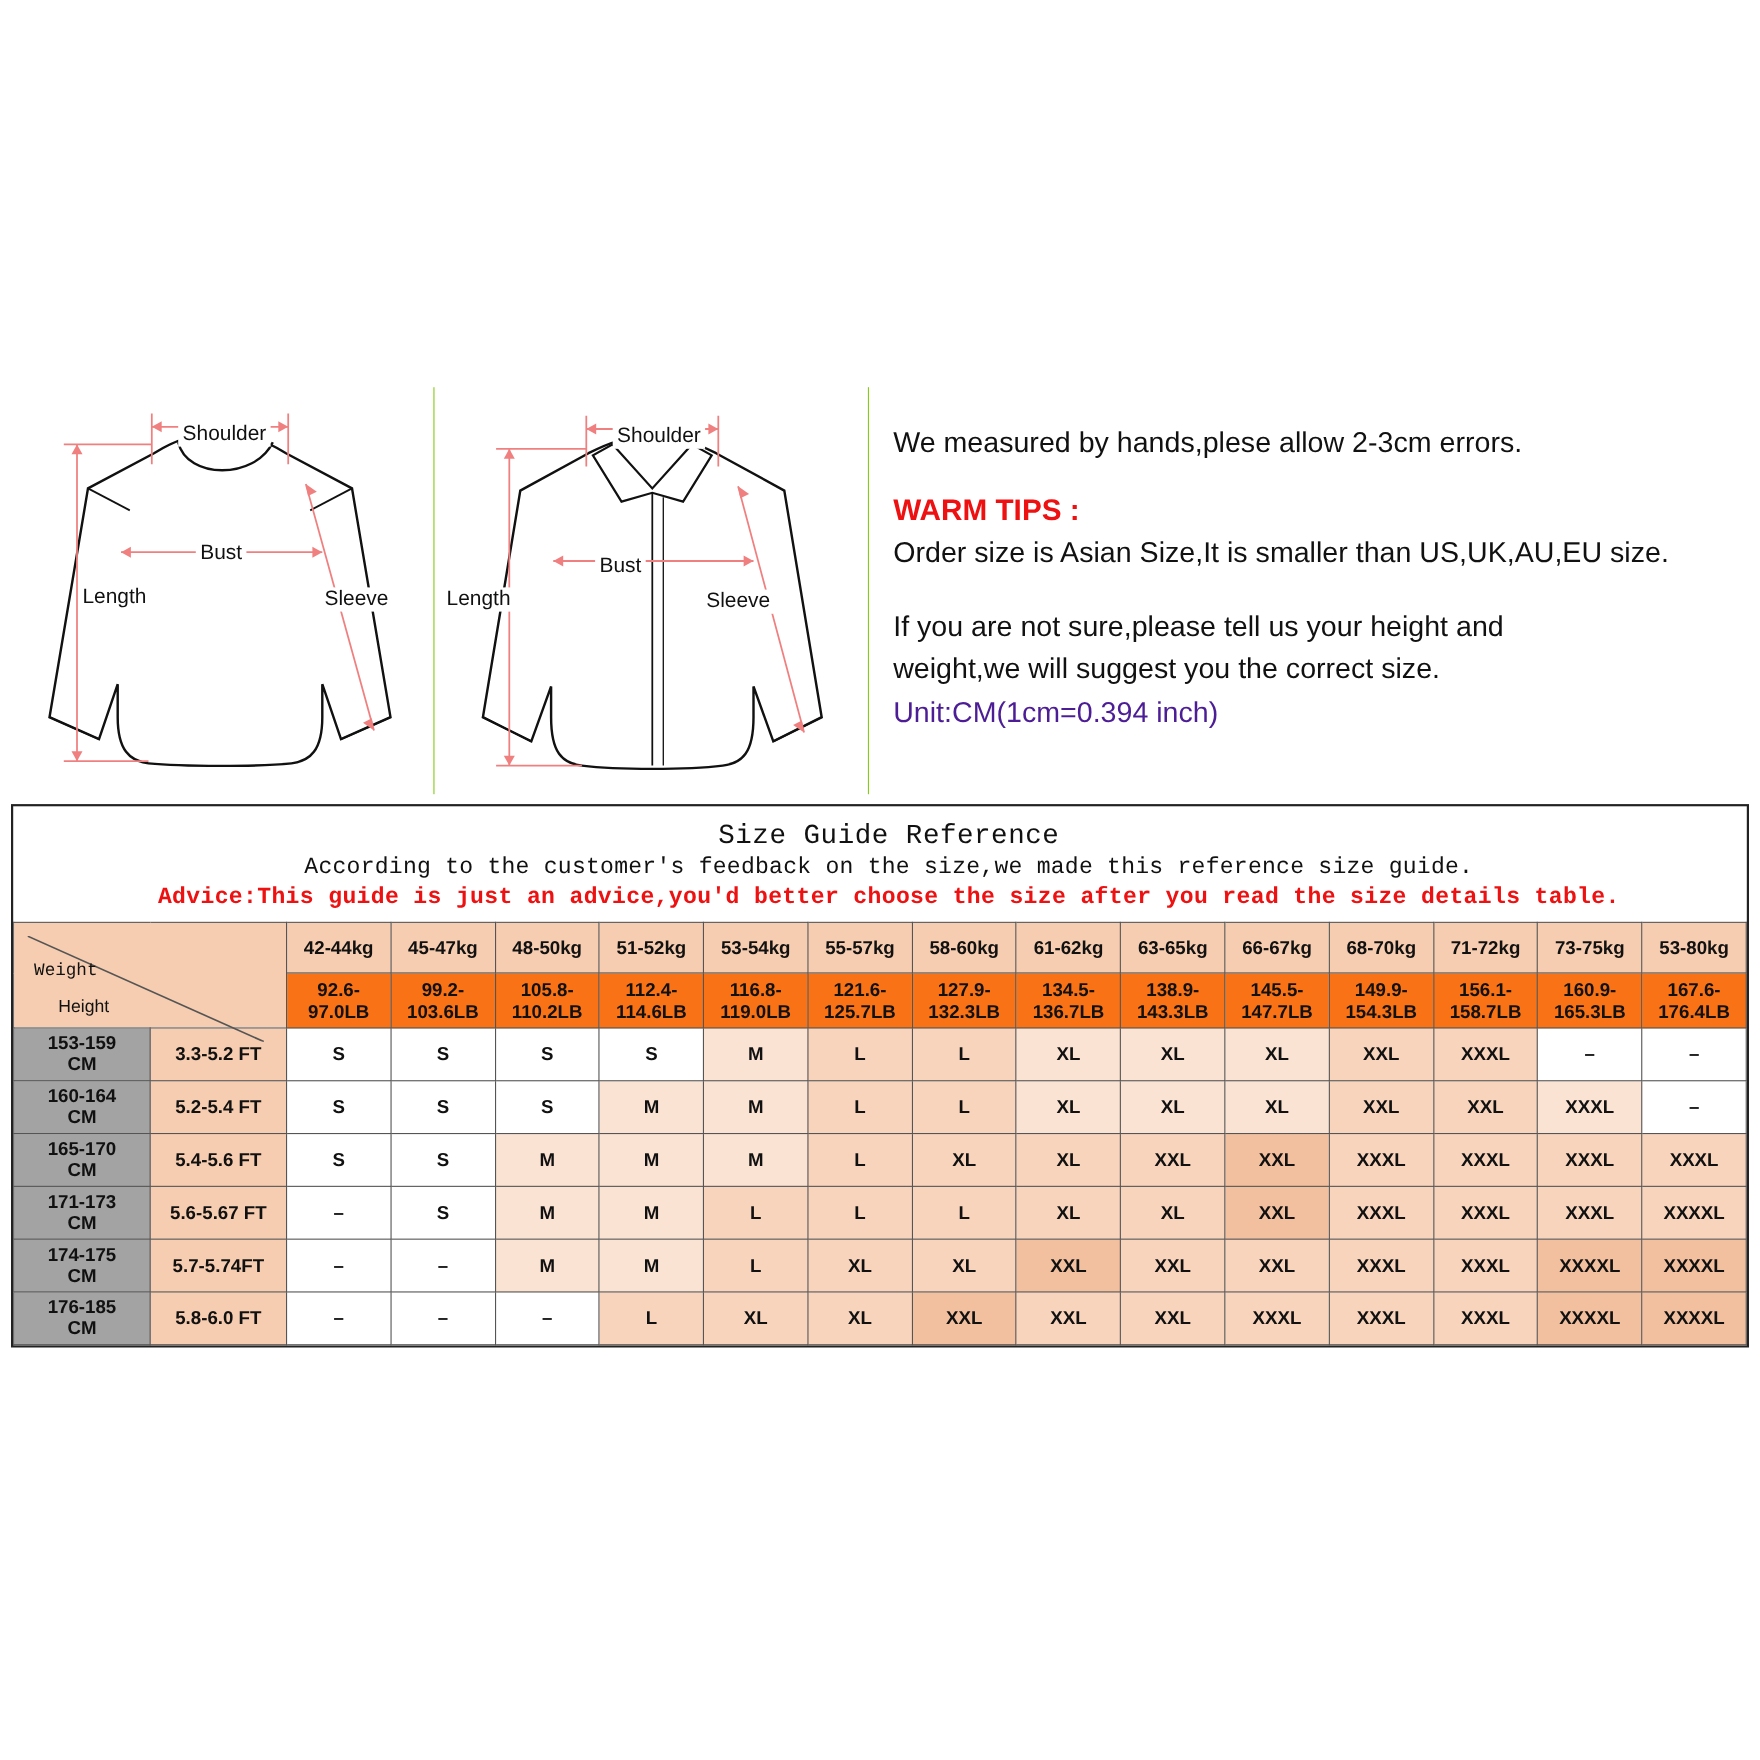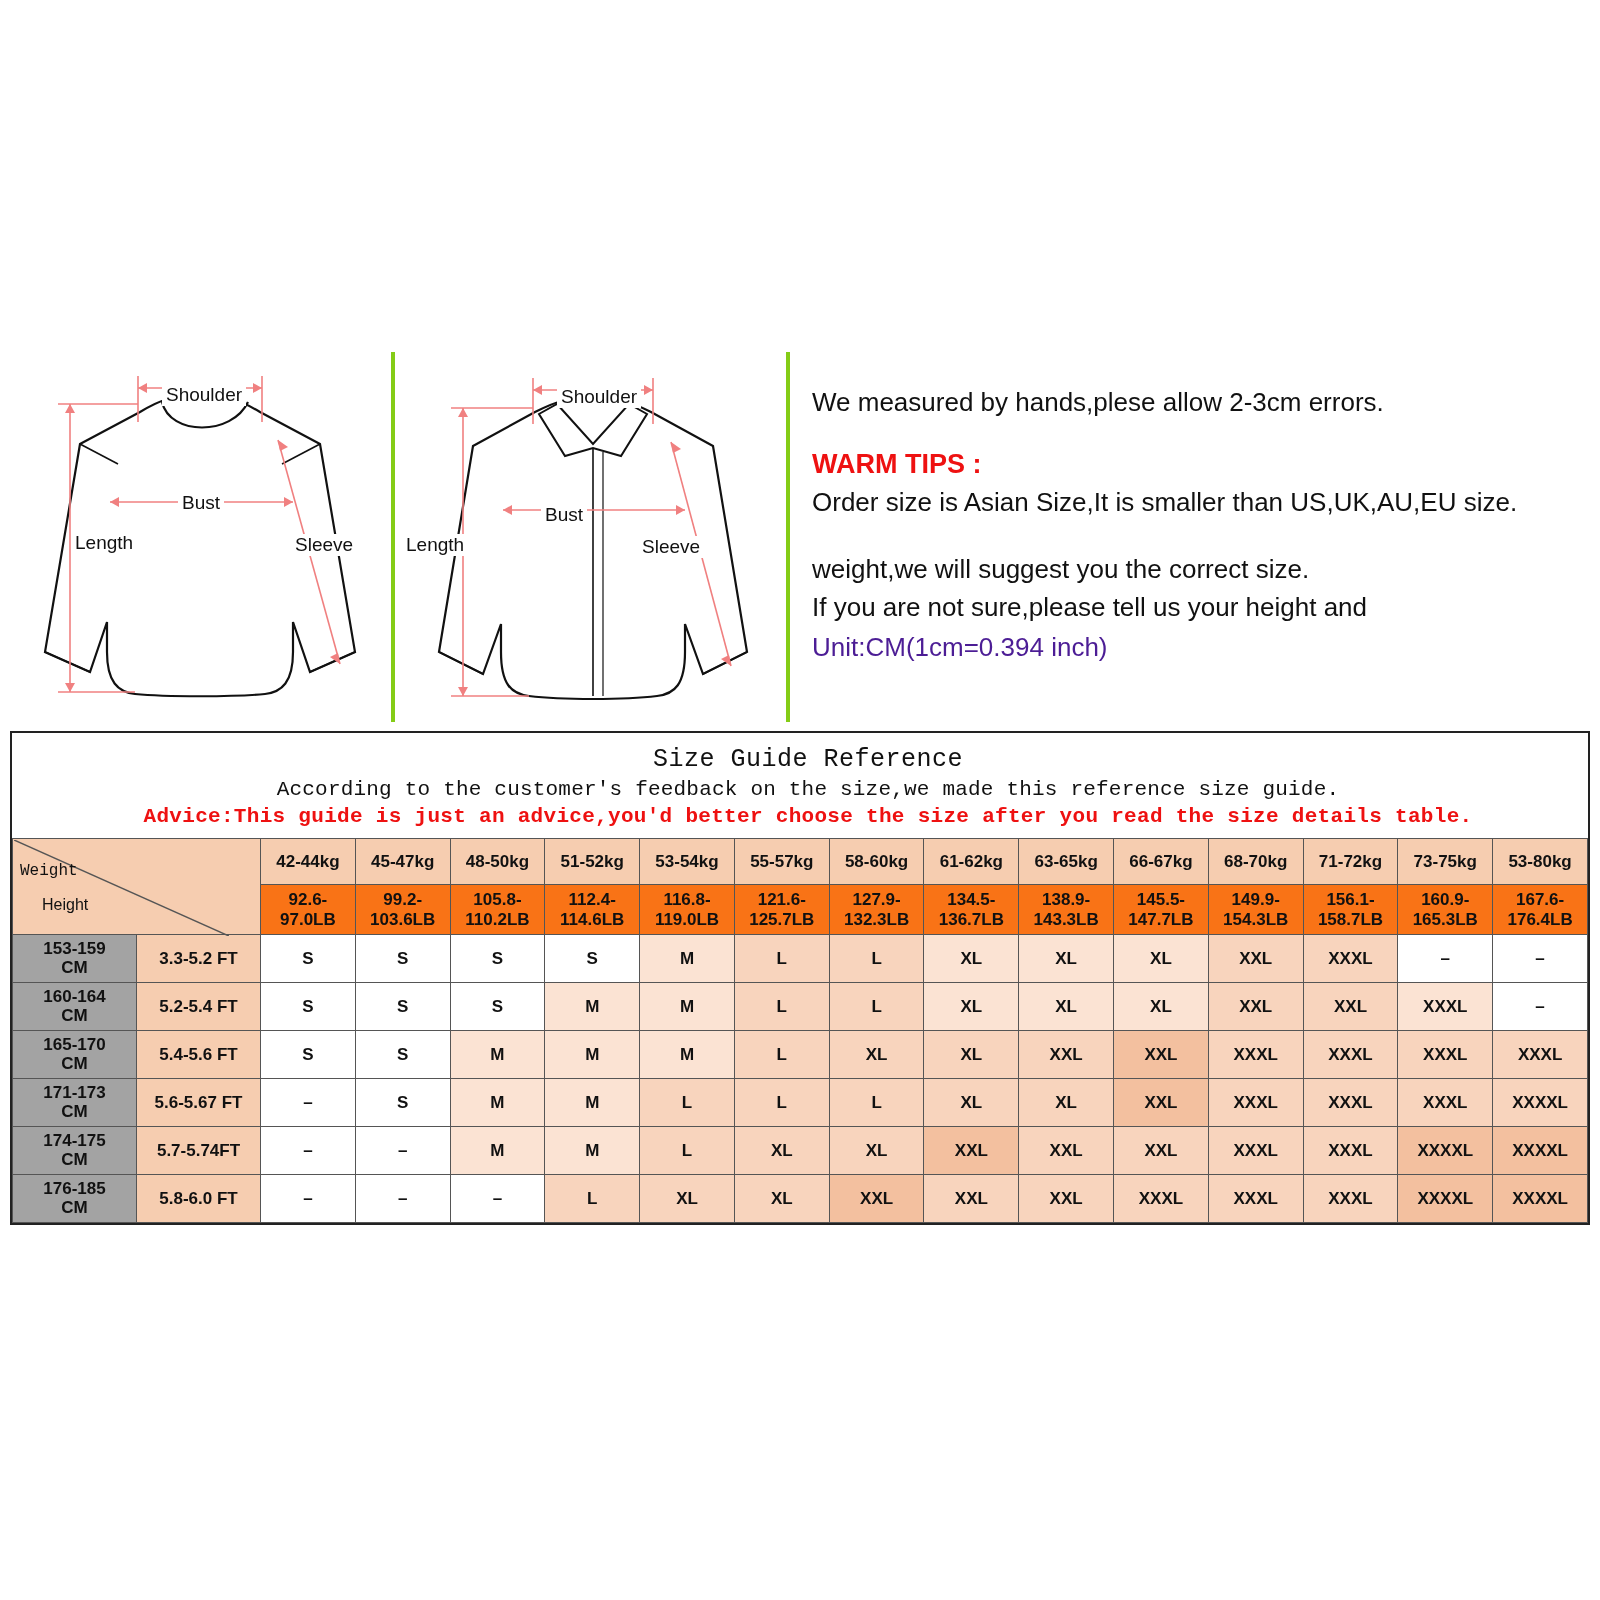--- a/index.html
+++ b/index.html
@@ -29,21 +29,21 @@
     top: 352px;
     width: 1580px;
     height: 370px;
     display: flex;
   }
 
   .diagram-cell {
     width: 385px;
     height: 370px;
     position: relative;
-    border-right: 4px solid #84cc16;
+    border-right: 1px solid #84cc16;
     box-sizing: border-box;
   }
   .diagram-cell.second { width: 395px; }
 
   .diagram-svg { position: absolute; left: 0; top: 0; }
 
   .tips-cell {
     flex: 1;
     padding-left: 22px;
     padding-top: 32px;
@@ -122,21 +122,21 @@
     vertical-align: middle;
     font-size: 17px;
     color: #111111;
     padding: 2px 1px;
     box-sizing: border-box;
   }
 
   .corner-cell {
     width: 248px;
     height: 96px;
-    padding: 1px !important;
+    padding: 12px !important;
     position: relative;
     background: #f6cdb0;
   }
   .corner-inner { position: relative; width: 100%; height: 100%; }
   .corner-inner svg { position: absolute; left: 0; top: 0; }
   .corner-w {
     position: absolute;
     left: 6px; top: 22px;
     font-family: "Liberation Mono", monospace;
     font-size: 16px;
@@ -269,22 +269,22 @@
       <div style="position:absolute;left:146px;top:152px;font-size:19px;color:#111;background:#fff;padding:0 4px;">Bust</div>
       <div style="position:absolute;left:8px;top:182px;font-size:19px;color:#111;background:#fff;padding:0 3px;">Length</div>
       <div style="position:absolute;left:244px;top:184px;font-size:19px;color:#111;background:#fff;padding:0 3px;">Sleeve</div>
     </div>
 
     <div class="tips-cell">
       <div class="tips-line">We measured by hands,plese allow 2-3cm errors.</div>
       <div class="tips-warm">WARM TIPS :</div>
       <div class="tips-line">Order size is Asian Size,It is smaller than US,UK,AU,EU size.</div>
       <div class="tips-gap"></div>
+      <div class="tips-two">If you are not sure,please tell us your height and</div>
       <div class="tips-two">weight,we will suggest you the correct size.</div>
-      <div class="tips-two">If you are not sure,please tell us your height and</div>
       <div class="tips-unit">Unit:CM(1cm=0.394 inch)</div>
     </div>
   </div>
 
   <div class="table-block">
     <div class="guide-head">
       <div class="guide-title">Size Guide Reference</div>
       <div class="guide-sub">According to the customer's feedback on the size,we made this reference size guide.</div>
       <div class="guide-advice">Advice:This guide is just an advice,you'd better choose the size after you read the size details table.</div>
     </div>

